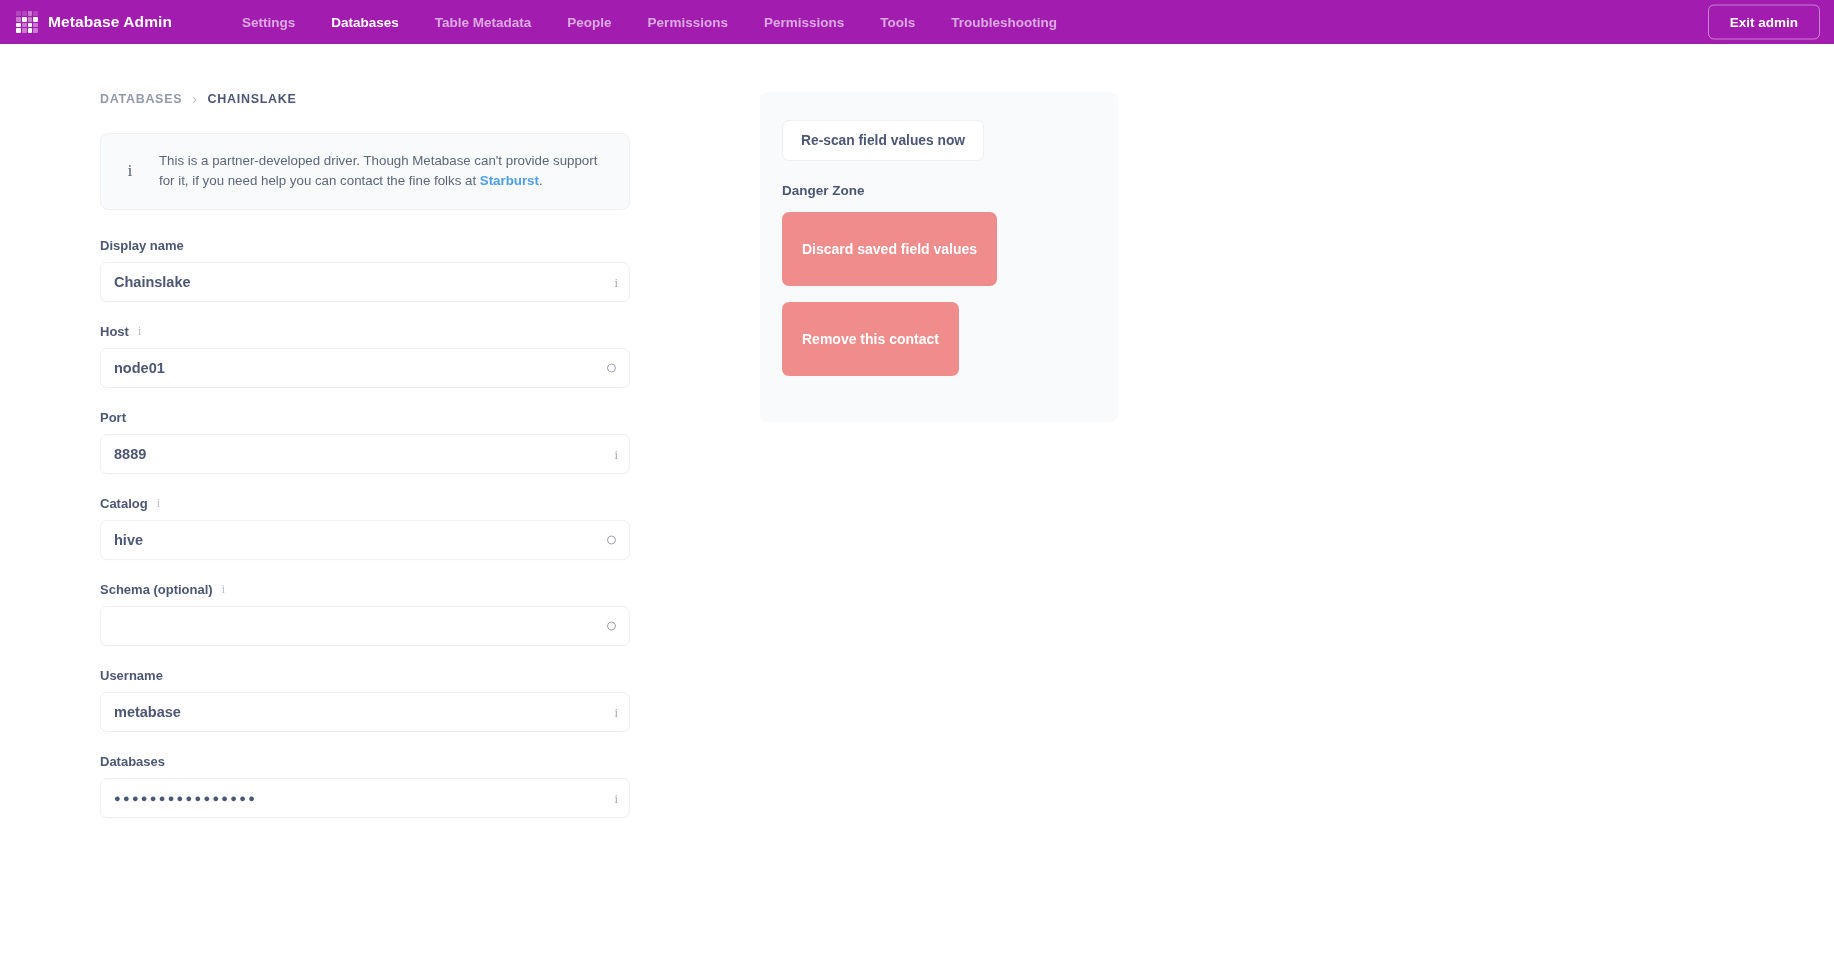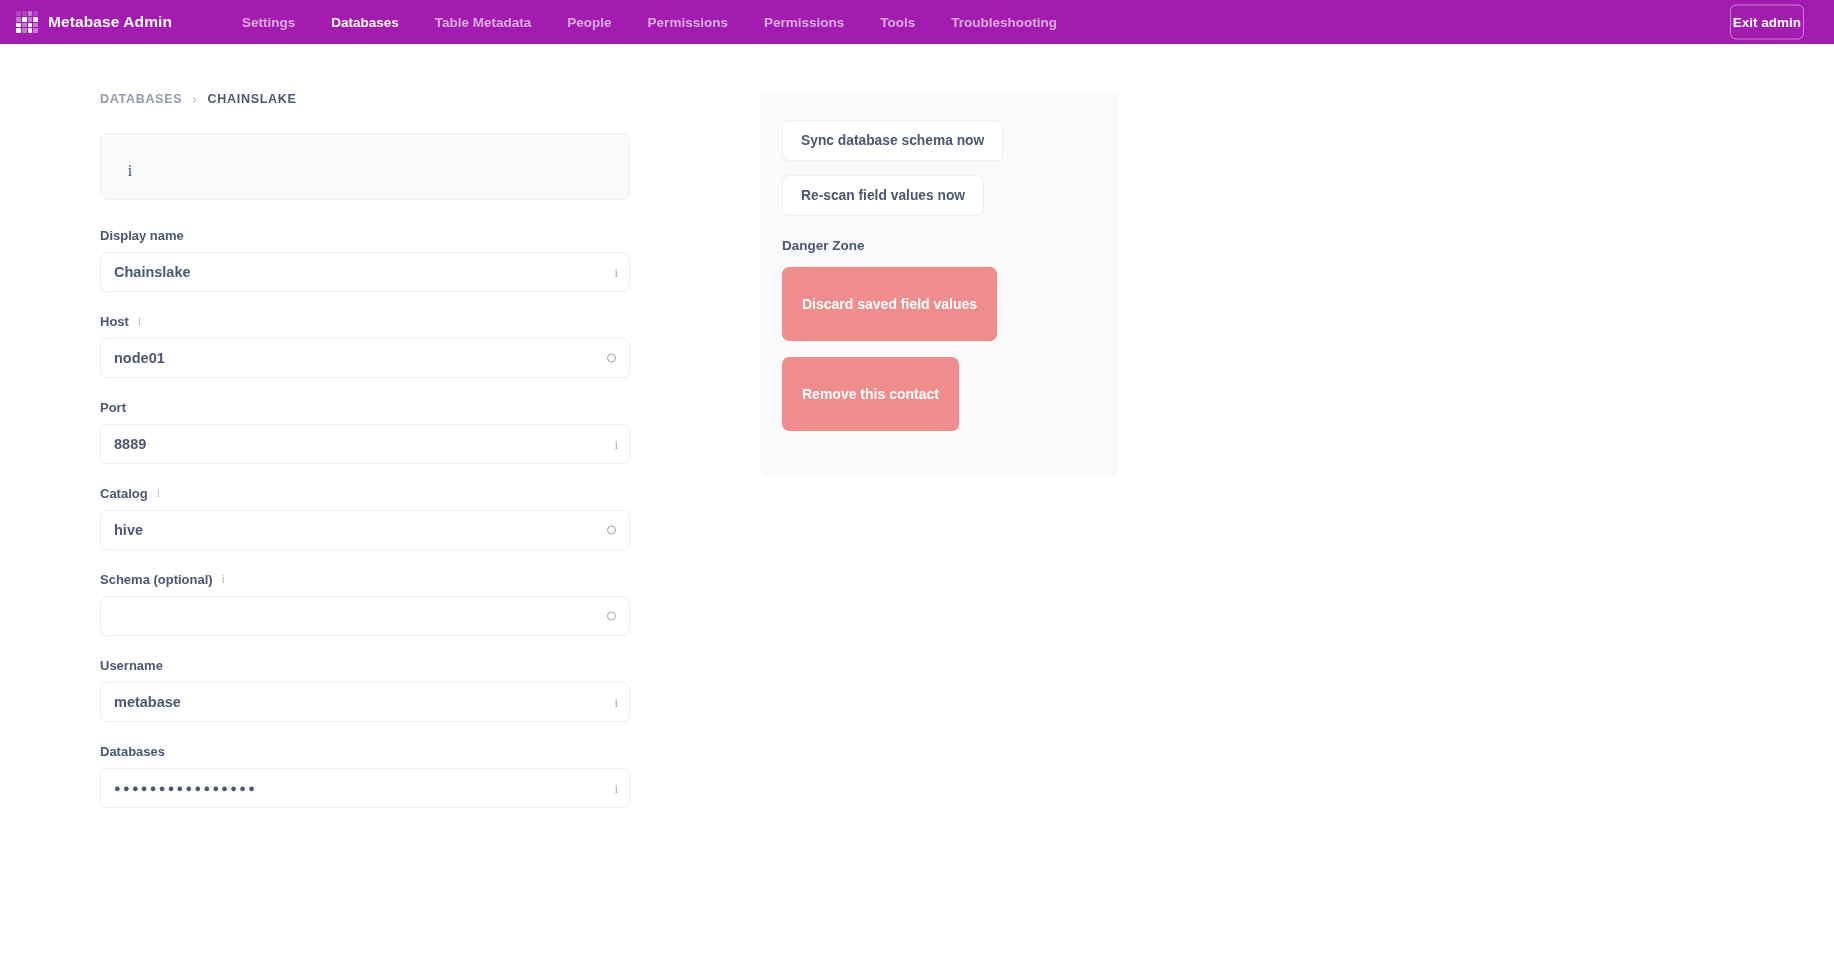--- a/index.html
+++ b/index.html
@@ -63,29 +63,29 @@
     font-weight: 700;
     padding: 6px 18px;
     white-space: nowrap;
     cursor: pointer;
     text-decoration: none;
   }
   .nav-link.active { color: #ffffff; }
 
   .exit-admin {
     position: absolute;
-    right: 30px;
+    right: 14px;
     top: 50%;
     transform: translateY(-50%);
     border: 1px solid rgba(255,255,255,0.45);
     border-radius: 6px;
     color: #ffffff;
     font-size: 13.5px;
     font-weight: 700;
-    padding: 9px 2px;
+    padding: 9px 21px;
     background: transparent;
     cursor: pointer;
     font-family: inherit;
     white-space: nowrap;
   }
 
   
   .page {
     padding: 48px 0 0 0;
   }
@@ -307,20 +307,23 @@
 
       <div class="breadcrumb">
         <span class="crumb-link">DATABASES</span>
         <span class="crumb-sep">›</span>
         <span class="crumb-current">CHAINSLAKE</span>
       </div>
 
 
       <div class="callout">
         <div class="callout-icon">i</div>
+        <div class="callout-text">
+          <span>This is a partner-developed driver. Though Metabase can't provide support for it, if you need help you can contact the fine folks at </span><a class="callout-link" href="#">Starburst</a><span>.</span>
+        </div>
       </div>
 
       <div class="field">
         <div class="field-label">
           <span>Display name</span>
         </div>
         <div class="input-box">
           <span class="val">Chainslake</span>
           <span class="adorn info">i</span>
         </div>
@@ -386,21 +389,20 @@
         <div class="input-box">
           <span class="val dots">●●●●●●●●●●●●●●●●</span>
           <span class="adorn info">i</span>
         </div>
       </div>
 
     </div>
 
     <div class="right-col">
       <div class="side-card">
-        <button class="ghost-btn">Sync database schema now</button>
         <button class="ghost-btn">Re-scan field values now</button>
         <div class="danger-title">Danger Zone</div>
         <button class="danger-btn">Discard saved field values</button>
         <button class="danger-btn">Remove this contact</button>
       </div>
     </div>
 
   </div>
 </div>
 

